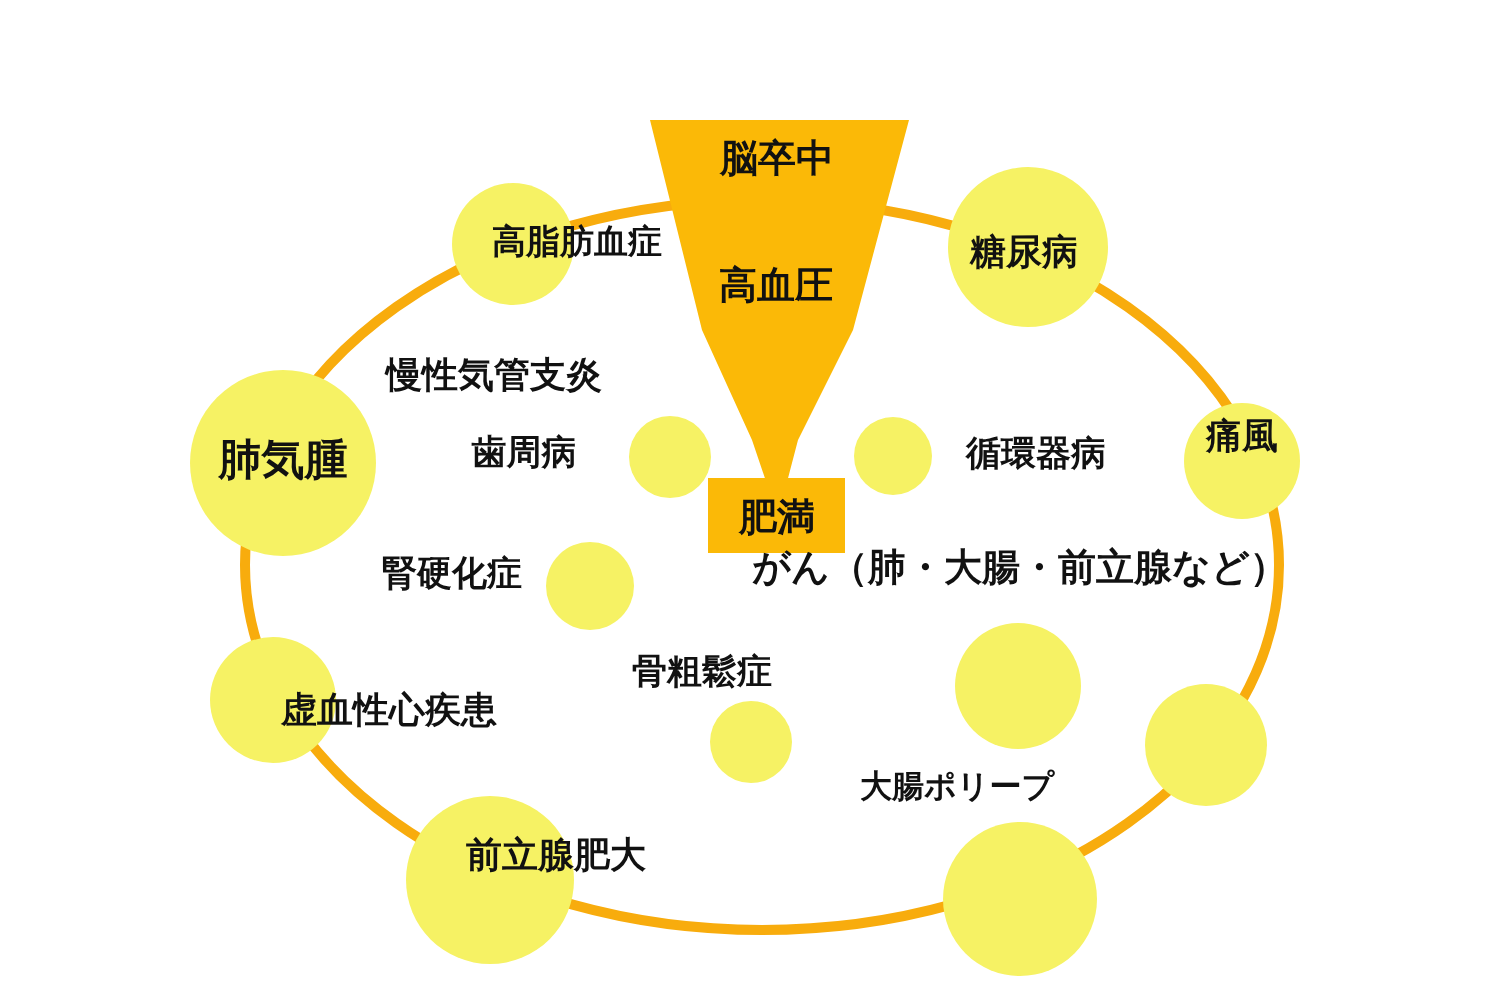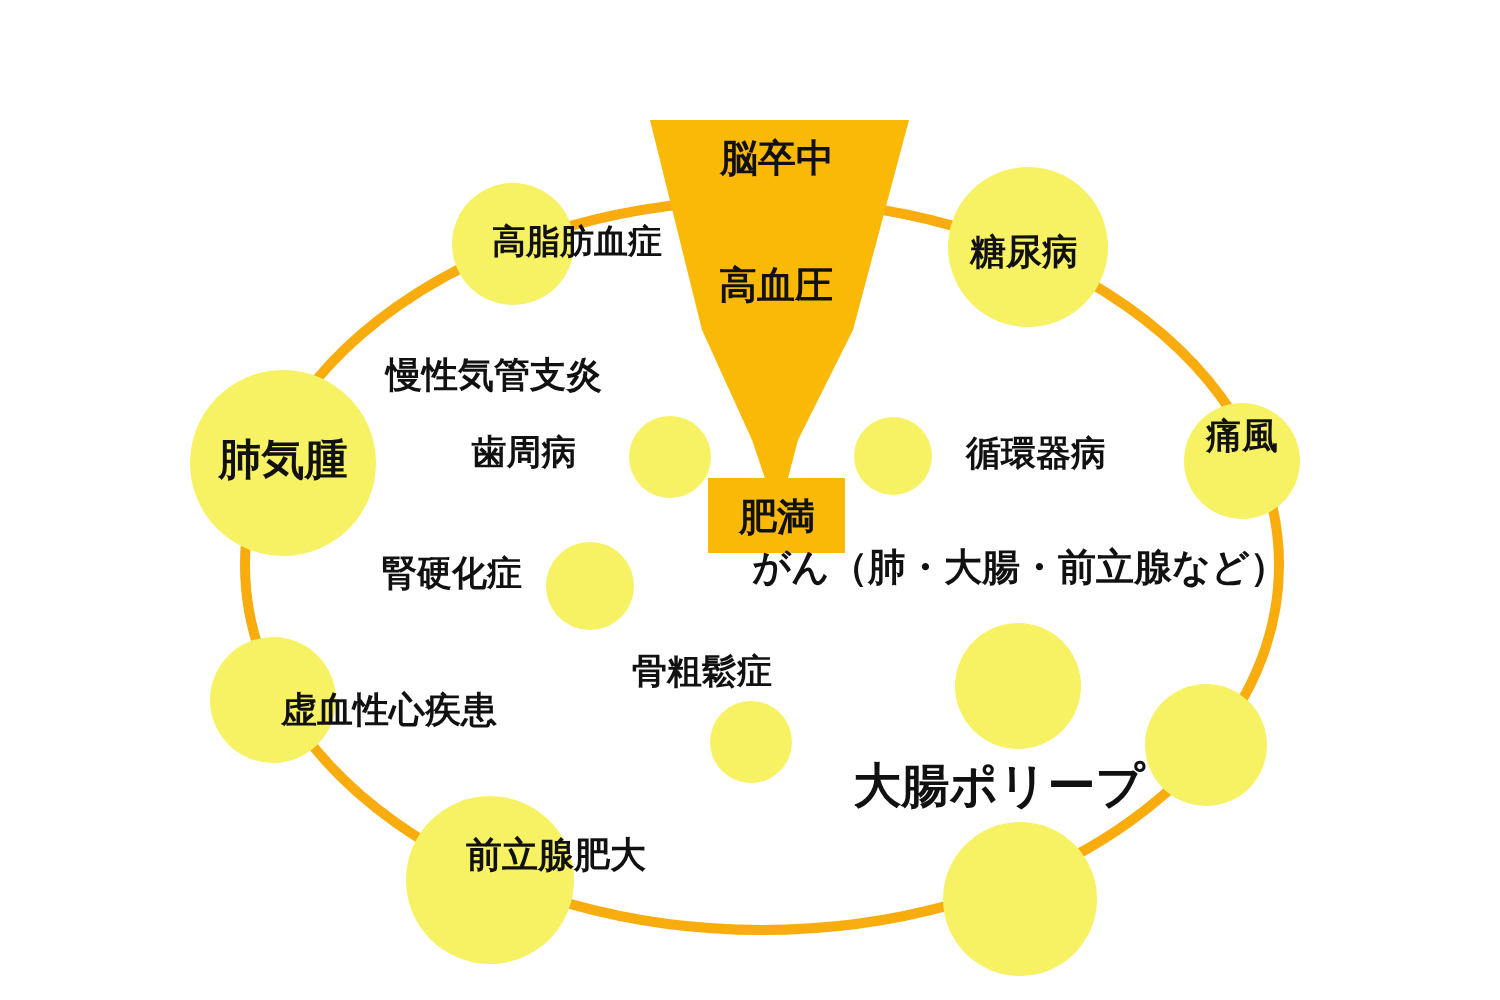--- a/index.html
+++ b/index.html
@@ -110,21 +110,21 @@
       </div>
       <div class="node-circle" style="left: 210px; top: 637px; width: 126px; height: 126px;"></div>
       <div class="node-label" style="left: 389px; top: 710px; font-size: 36px;">
         <div>虚血性心疾患</div>
       </div>
       <div class="node-circle" style="left: 710px; top: 701px; width: 82px; height: 82px;"></div>
       <div class="node-label" style="left: 702px; top: 671px; font-size: 35px;">
         <div>骨粗鬆症</div>
       </div>
       <div class="node-circle" style="left: 955px; top: 623px; width: 126px; height: 126px;"></div>
-      <div class="node-label" style="left: 999px; top: 786px; font-size: 48px;">
+      <div class="node-label" style="left: 957px; top: 786px; font-size: 32px;">
         <div>大腸ポリープ</div>
       </div>
       <div class="node-circle" style="left: 1145px; top: 684px; width: 122px; height: 122px;"></div>
       <div class="node-circle" style="left: 406px; top: 796px; width: 168px; height: 168px;"></div>
       <div class="node-label anchor-left" style="left: 466px; top: 855px; font-size: 36px;">
         <div>前立腺肥大</div>
       </div>
       <div class="node-circle" style="left: 943px; top: 822px; width: 154px; height: 154px;"></div>
     </div>
 

